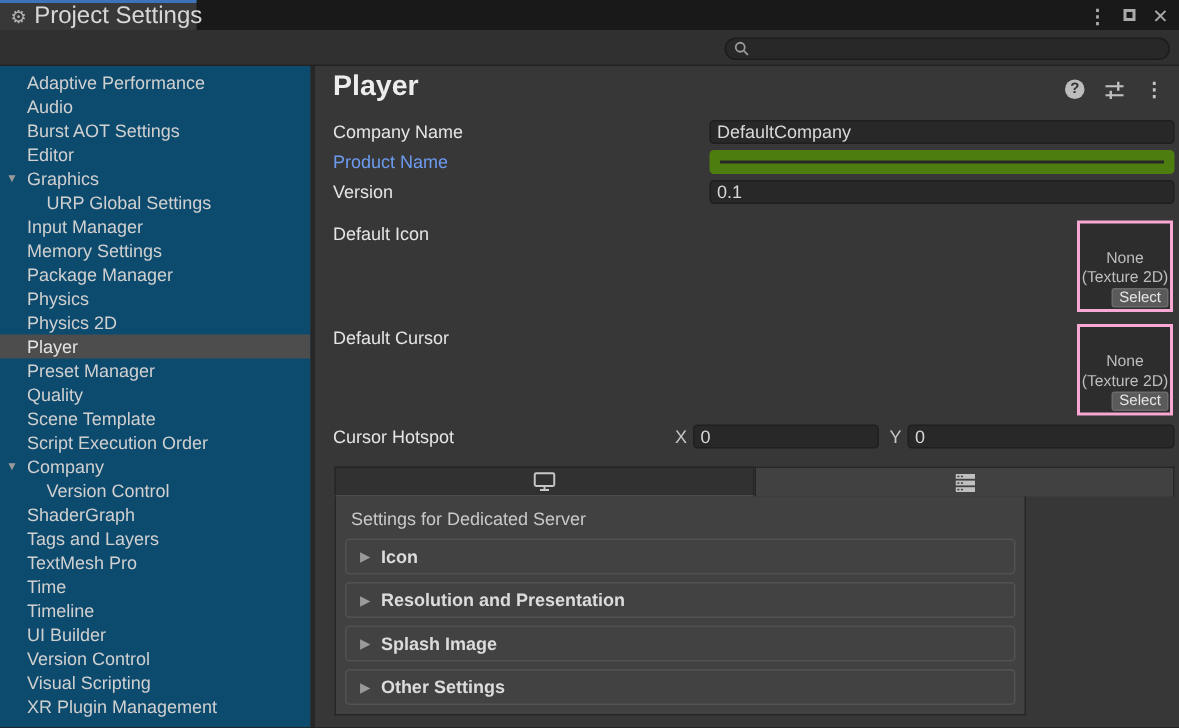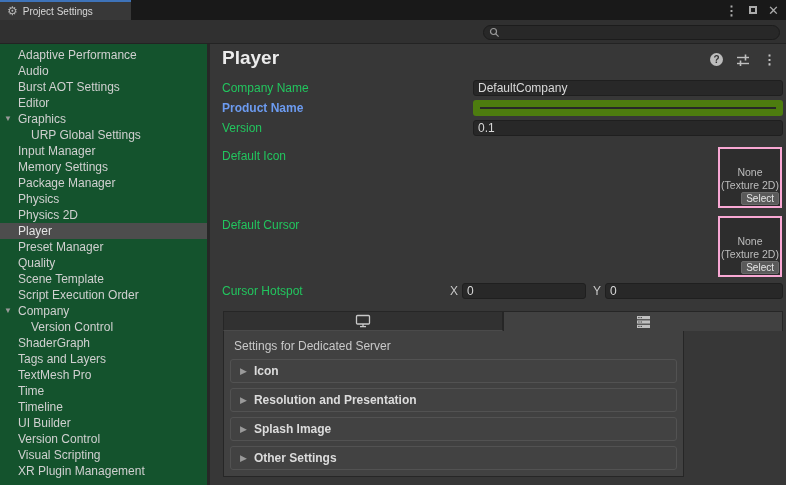--- a/index.html
+++ b/index.html
@@ -9,52 +9,52 @@
     background:#373737; font-family:"Liberation Sans", sans-serif;
     color:#d0d0d0; font-size:12px; -webkit-user-select:none;
   }
   
   .titlebar { position:absolute; left:0; top:0; right:0; height:20px; background:#191919; }
   .doc-tab {
     position:absolute; left:0; top:0; width:131px; height:20px; background:#383838;
     border-top:2px solid #3e73b9; display:flex; align-items:center; gap:5px; padding-left:7px;
   }
   .doc-tab .gear { color:#b4b4b4; font-size:12px; line-height:1; }
-  .doc-tab .tab-label { color:#d8d8d8; font-size:10px; white-space:nowrap; }
+  .doc-tab .tab-label { color:#d8d8d8; font-size:16px; white-space:nowrap; }
   .win-controls { position:absolute; right:7px; top:0; height:20px; display:flex; align-items:center; gap:11px; color:#ababab; }
   .win-controls .kebab { font-size:13px; font-weight:bold; line-height:1; }
   .maxbox { display:inline-block; width:8px; height:8px; border:2px solid #ababab; }
   .win-controls .close { font-size:13px; line-height:1; }
   
   .toolbar { position:absolute; left:0; top:20px; right:0; height:24px; background:#303030; border-bottom:1px solid #232323; }
   .searchbox {
     position:absolute; left:483px; top:5px; width:297px; height:15px;
     background:#282828; border:1px solid #1c1c1c; border-radius:8px;
     display:flex; align-items:center; padding-left:5px;
   }
   .searchbox input {
     flex:1; background:transparent; border:none; outline:none; color:#d8d8d8;
     font-size:11px; font-family:"Liberation Sans", sans-serif; height:12px; margin-left:3px;
   }
   
-  .sidebar { position:absolute; left:0; top:44px; bottom:0; width:207px; background:#14532d; padding-top:3px; overflow:hidden; }
+  .sidebar { position:absolute; left:0; top:44px; bottom:0; width:207px; background:#0c4a6e; padding-top:3px; overflow:hidden; }
   .sb-item { position:relative; height:16px; line-height:16px; padding-left:18px; color:#d0d0d0; white-space:nowrap; cursor:default; }
   .sb-item.indent { padding-left:31px; }
   .sb-item.selected { background:#4d4d4d; color:#e4e4e4; }
   .sb-item .tri { position:absolute; left:4px; top:0; font-size:8px; color:#9a9a9a; line-height:16px; }
   .vdivider { position:absolute; left:207px; top:44px; bottom:0; width:3px; background:#272727; }
   .main { position:absolute; left:210px; top:44px; right:0; bottom:0; background:#373737; }
   
   .page-title { position:absolute; left:12px; top:3px; font-size:19px; font-weight:bold; color:#ececec; }
   .hdr-icons { position:absolute; right:10px; top:9px; display:flex; align-items:center; gap:13px; }
   .help-badge { width:13px; height:13px; border-radius:50%; background:#bcbcbc; color:#333; font-size:10px; font-weight:bold; display:flex; align-items:center; justify-content:center; }
   .hdr-kebab { color:#c4c4c4; font-size:13px; font-weight:bold; line-height:1; }
   
-  .flabel { position:absolute; left:12px; color:#22c55e; }
-  .flabel.blue { color:#6c9bf0;font-weight:bold; }
+  .flabel { position:absolute; left:12px; color:#e5e5e5; }
+  .flabel.blue { color:#6c9bf0; }
   .tfield {
     position:absolute; height:16px; background:#282828; border:1px solid #1f1f1f; border-radius:3px;
     color:#d8d8d8; line-height:14px; padding:0 4px; white-space:nowrap; overflow:hidden;
   }
   .tfield.focused { border:7px solid #4d7c0f; }
   .caret { display:inline-block; width:1px; height:11px; background:#dcdcdc; vertical-align:-2px; margin-left:1px; }
   .texbox {
     position:absolute; width:64px; height:61px; background:#2d2d2d; border:2px solid #f9a8d4;
     text-align:center; color:#bdbdbd; font-size:10.5px; padding-top:17px; line-height:13px;
   }

